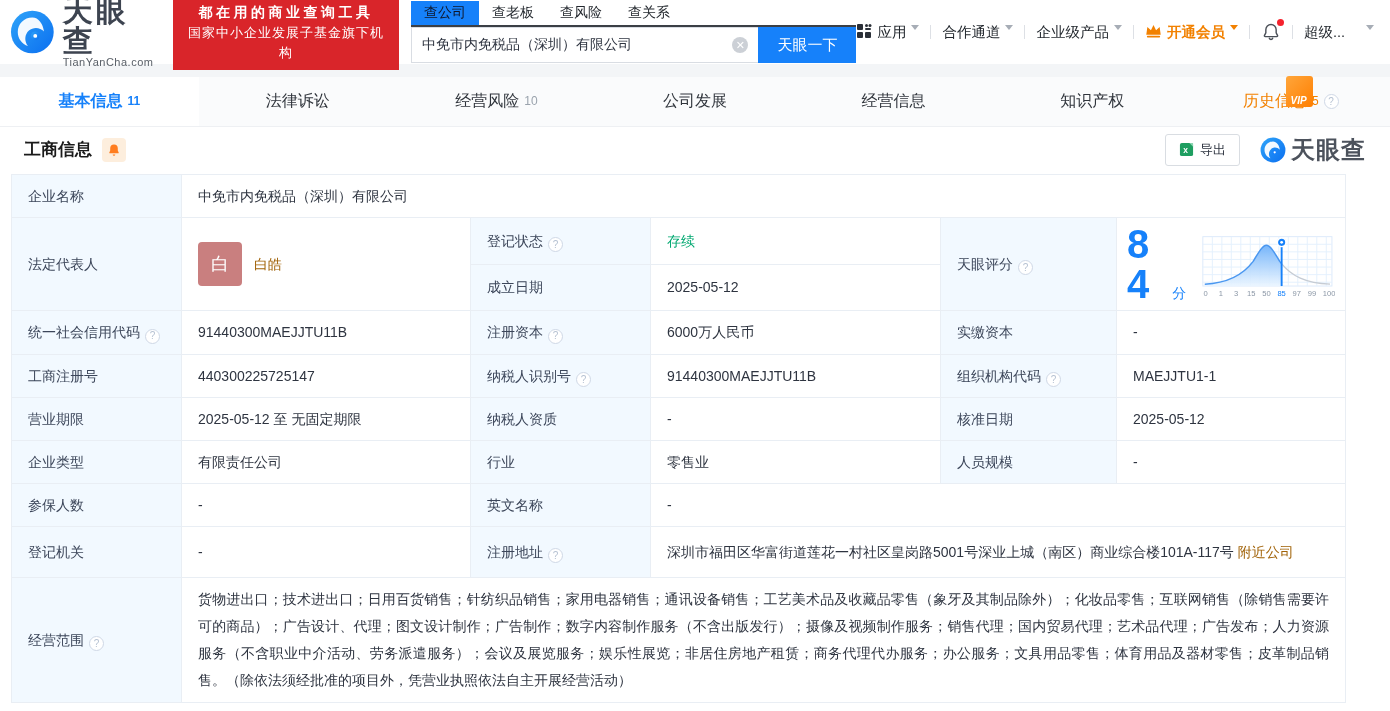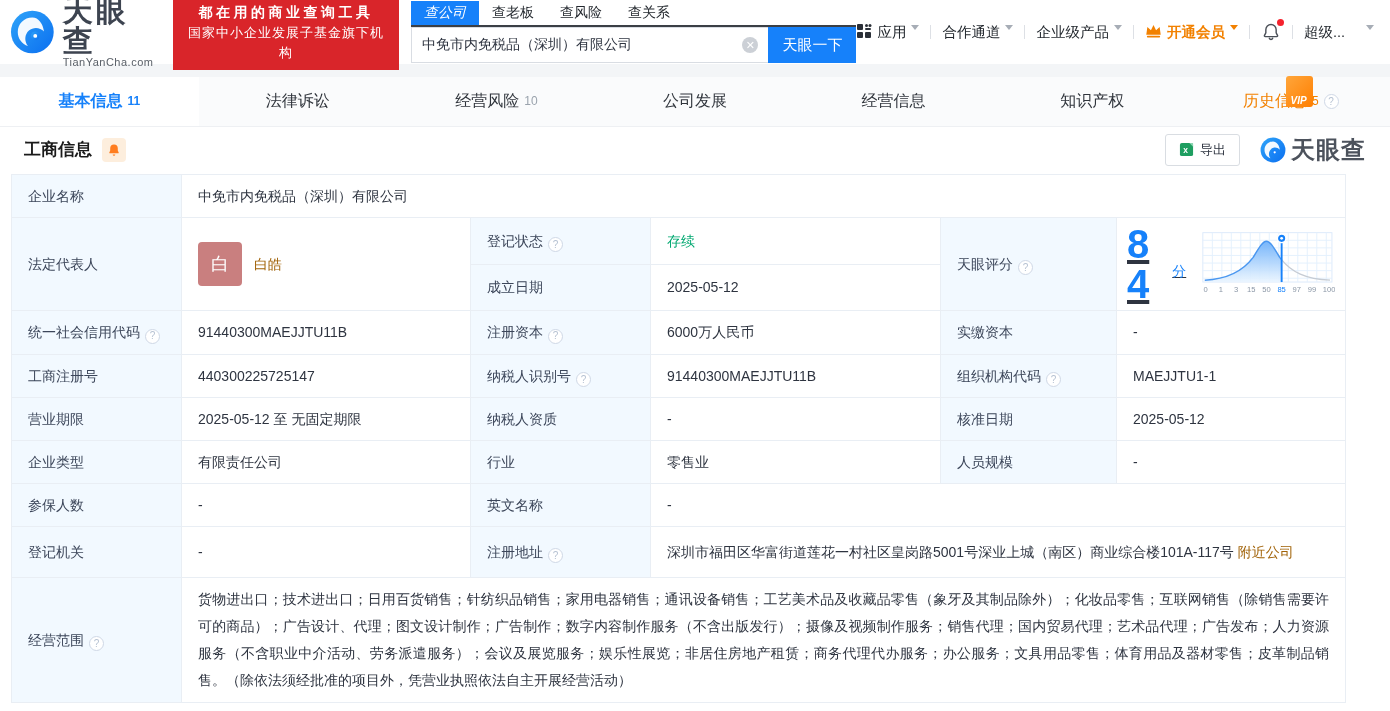--- a/index.html
+++ b/index.html
@@ -11,26 +11,26 @@
   .logo { display:flex; align-items:center; cursor:pointer; }
   .logo-txt { margin-left:8px; }
   .logo-name { font-size:30px; font-weight:bold; color:#3d4450; letter-spacing:3px; line-height:30px; }
   .logo-domain { font-size:11px; color:#5a6068; letter-spacing:.5px; }
   .banner { margin-left:14px; background:#d9252a; color:#fff; padding:7px 11px; text-align:center; }
   .banner-l1 { font-size:14px; font-weight:bold; letter-spacing:3.5px; line-height:21px; }
   .banner-l2 { font-size:13px; letter-spacing:1px; line-height:20px; }
   .search { margin-left:12px; width:458px; }
   .stabs { display:flex; border-bottom:2px solid #3b3f45; }
   .stab { padding:1px 13px 2px; font-size:14px; color:#23282e; line-height:21px; cursor:pointer; }
-  .stab.active { background:#1681fa; color:#ffffff;font-style:italic; }
+  .stab.active { background:#1681fa; color:#0f172a; }
   .sbox { display:flex; height:36px; }
   .sinput-wrap { flex:1; display:flex; align-items:center; border:1px solid #d9dde3; border-right:none; background:#fff; }
   .sinput { flex:1; border:none; outline:none; font-size:14px; color:#2e3440; padding:0 10px; font-family:inherit; }
   .clear-ic { width:16px; height:16px; border-radius:50%; background:#ccd0d6; color:#fff; font-size:11px; line-height:16px; text-align:center; margin-right:10px; cursor:pointer; }
-  .sbtn { width:88px; background:#1681fa; color:#fff; border:none; font-size:15px; cursor:pointer; font-family:inherit; }
+  .sbtn { width:98px; background:#1681fa; color:#fff; border:none; font-size:15px; cursor:pointer; font-family:inherit; }
   .nav { margin-left:auto; display:flex; align-items:center; color:#23282e; font-size:14.5px; }
   .nav-item { display:flex; align-items:flex-start; gap:5px; cursor:pointer; white-space:nowrap; }
   .nav-sep { width:1px; height:14px; background:#dde0e5; margin:0 11px; }
   .caret { width:0; height:0; border-left:4px solid transparent; border-right:4px solid transparent; border-top:5px solid #a7adb6; margin-top:2px; }
   .nav-vip { color:#f28100; font-weight:bold; }
   .bell-wrap { position:relative; display:flex; align-items:center; cursor:pointer; }
   .bell-dot { position:absolute; top:-3px; right:-3px; width:7px; height:7px; border-radius:50%; background:#f5222d; }
 
   .band { height:13px; background:#f3f5f7; }
 
@@ -57,21 +57,21 @@
 
   
   table.info { margin:2px 11px 0; width:1334px; border-collapse:collapse; table-layout:fixed; }
   .info td { border:1px solid #e9eef4; padding:10px 16px; font-size:14px; color:#2e3440; line-height:22px; background:#fff; vertical-align:middle; word-break:break-all; }
   .info td.lbl { background:#f2f9ff; color:#3c465a; }
   .green { color:#00a870; }
   a.lnk { color:#a16207; text-decoration:none; cursor:pointer; }
   .rep { display:flex; align-items:center; }
   .avatar { width:44px; height:44px; border-radius:4px; background:#c97f7f; color:#fff; font-size:18px; display:flex; align-items:center; justify-content:center; flex:none; }
   .rep-name { margin-left:12px; font-size:14px; }
-  .score-cell { display:flex; align-items:center;text-decoration:underline; }
+  .score-cell { display:flex; align-items:flex-end; }
   .score-num { font-size:40px; font-weight:bold; color:#1681fa; line-height:1; }
   .score-unit { font-size:14px; color:#1681fa; margin:14px 0 0 3px; }
   .score-chart { margin-left:14px; }
   .scope { line-height:27px; text-align:justify; }
   td.scope-cell { padding:8px 16px; }
 </style>
 </head>
 <body>
 
 <div class="page">

